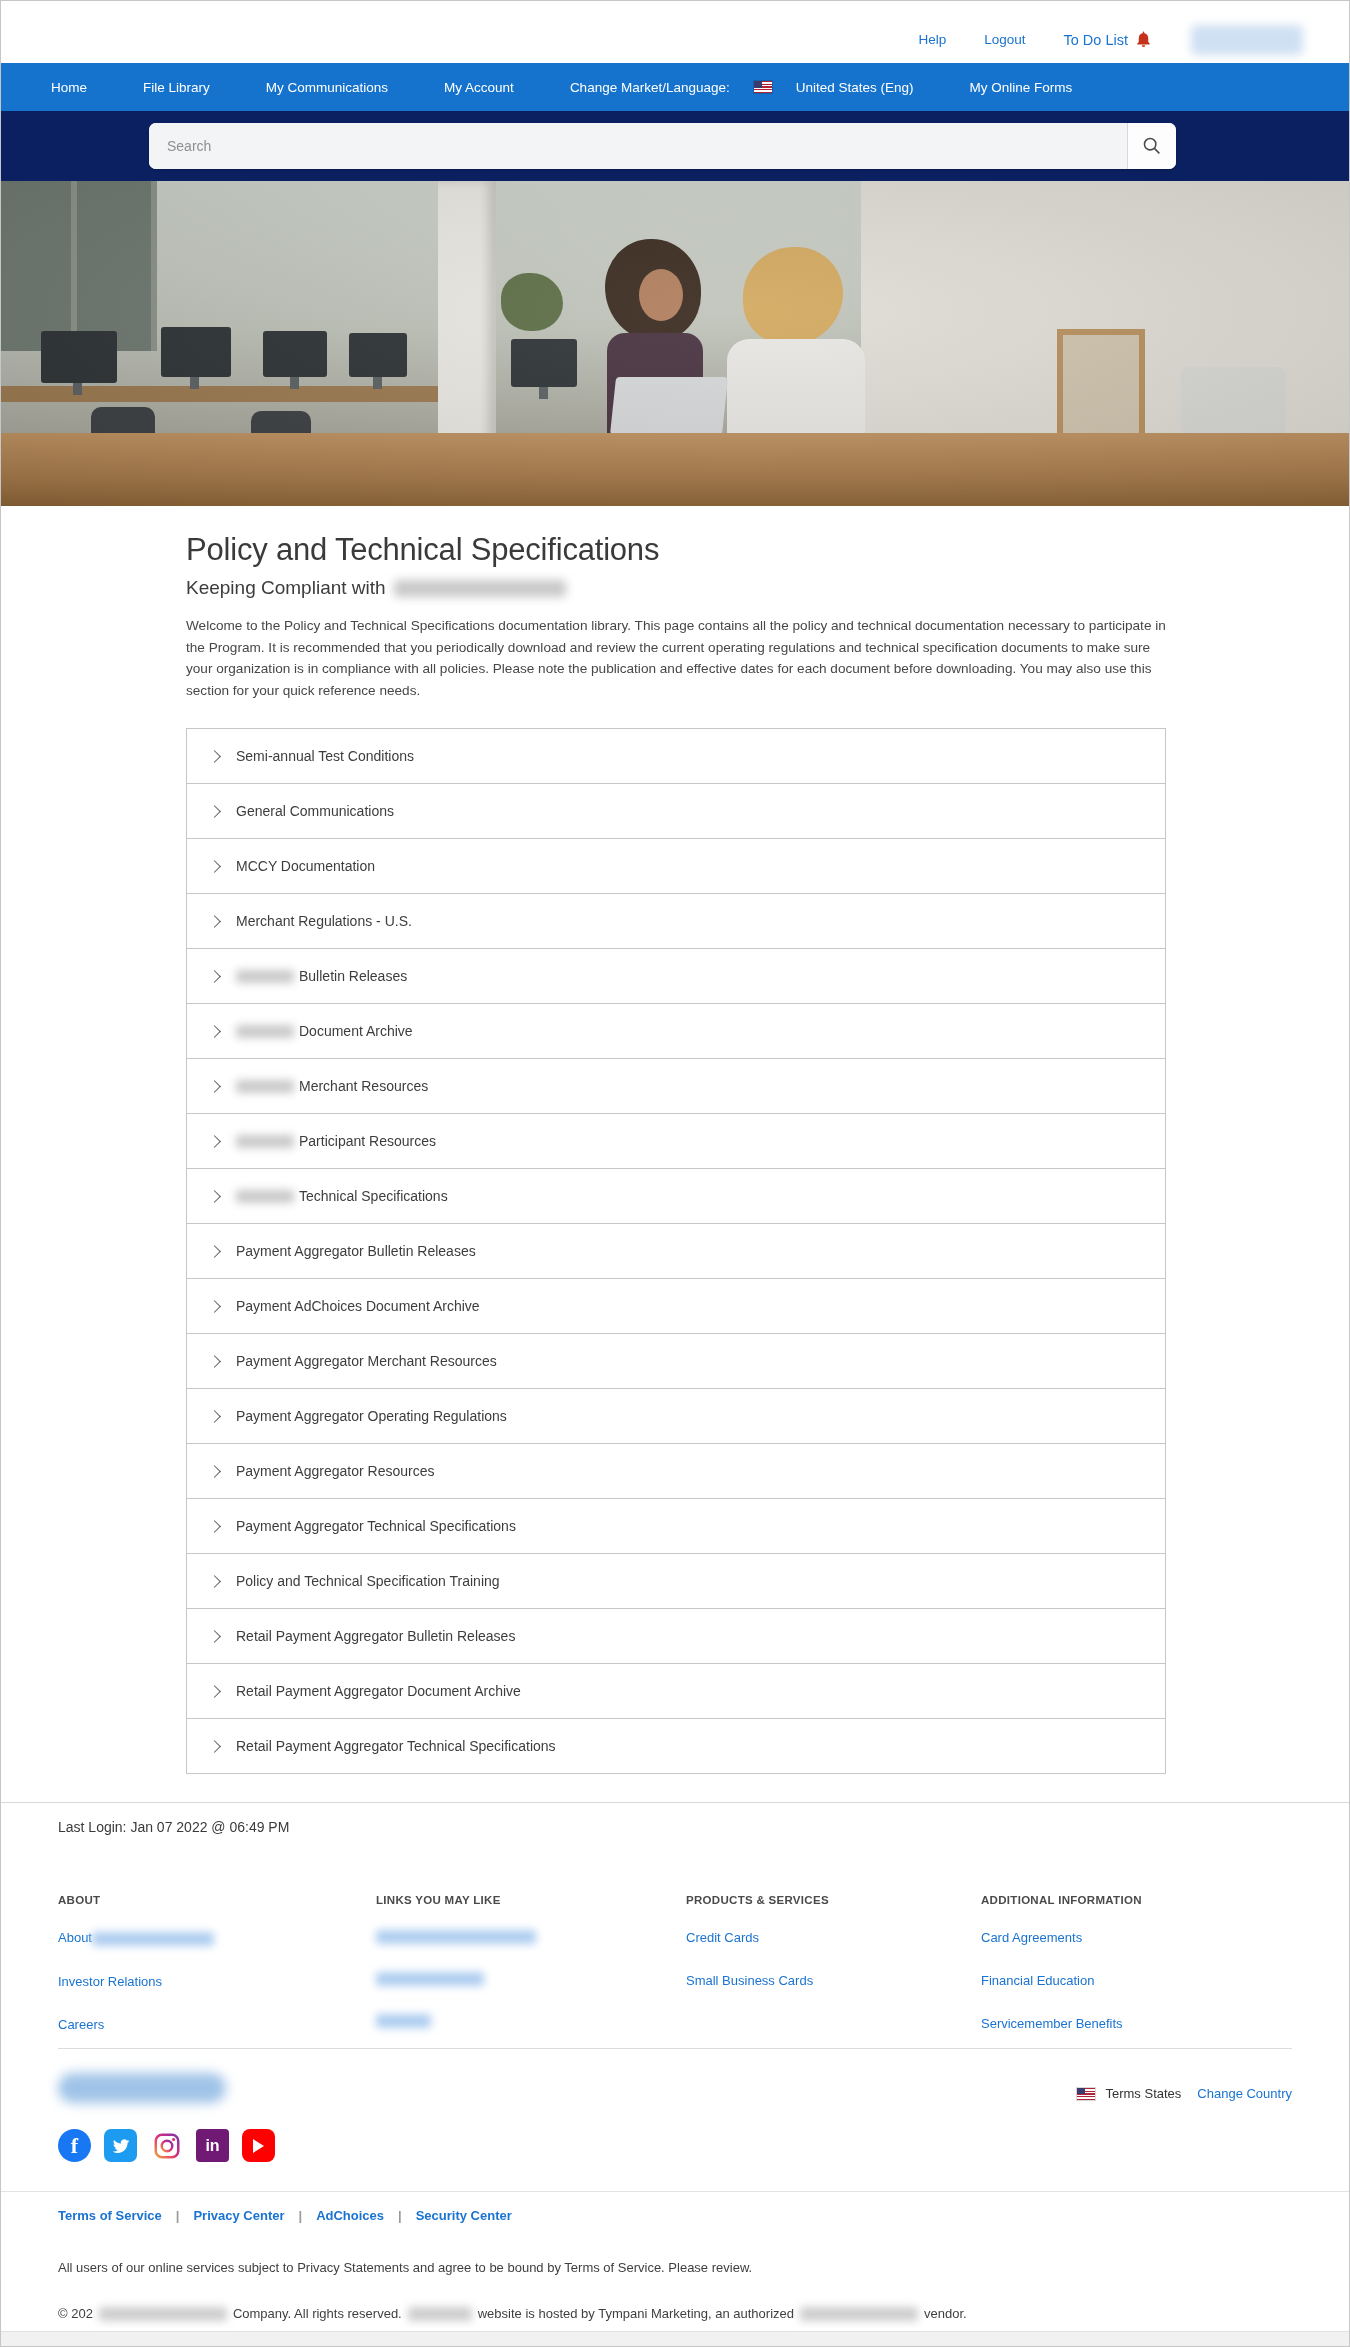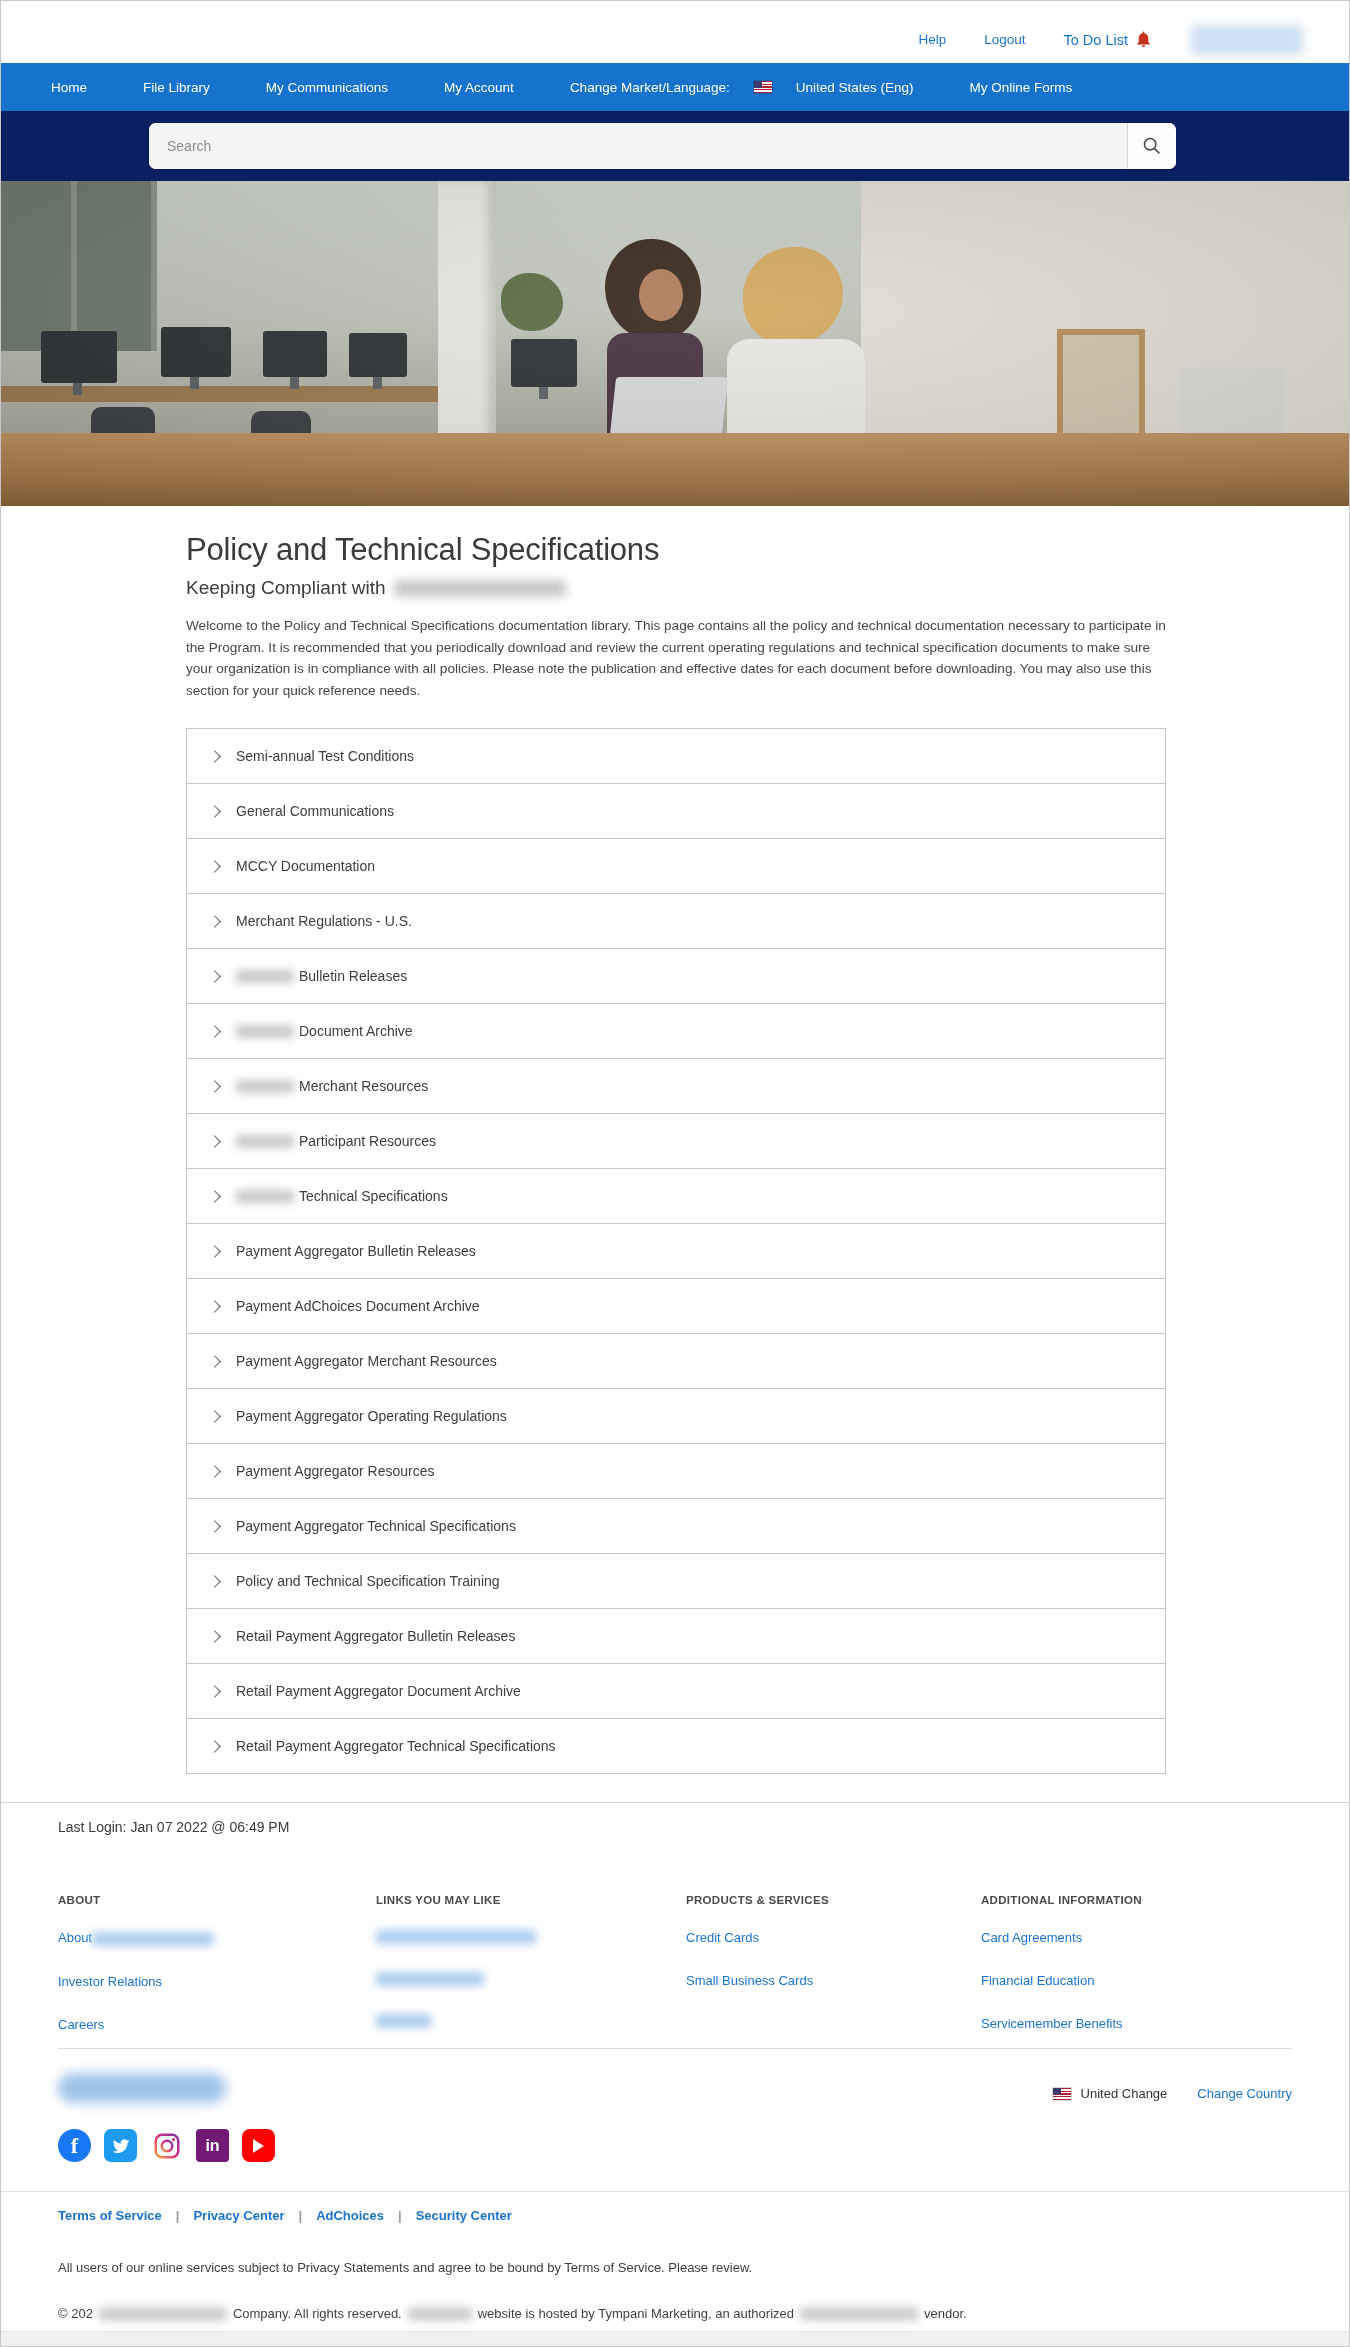--- a/index.html
+++ b/index.html
@@ -80,21 +80,21 @@
   .last-login{position:absolute;left:57px;top:1818px;font-size:14px;color:#3a3a3a;}
 
   .fcol{position:absolute;top:1893px;}
   .fcol-h{font-size:11.5px;font-weight:bold;color:#4a4a4a;letter-spacing:.3px;margin-bottom:24px;}
   .fcol a, .fcol .flink{display:block;color:var(--link-blue);font-size:13px;margin-bottom:28px;cursor:pointer;}
   .flink-inline{display:flex;align-items:center;gap:8px;margin-bottom:28px;color:var(--link-blue);font-size:13px;cursor:pointer;}
 
   .footer-divider{position:absolute;top:2047px;left:57px;right:57px;border-top:1px solid #dcdcdc;}
   .logo-blur{position:absolute;left:57px;top:2072px;width:168px;height:30px;background:#9fc3e8;filter:blur(6px);border-radius:15px;}
   .country-row{position:absolute;right:57px;top:2085px;display:flex;align-items:center;gap:10px;font-size:13px;color:#333;}
-  .country-row .change{color:var(--link-blue);margin-left:20px;cursor:pointer;}
+  .country-row .change{color:var(--link-blue);margin-left:6px;cursor:pointer;}
 
   .social{position:absolute;left:57px;top:2128px;display:flex;gap:13px;}
   .sico{width:33px;height:33px;display:flex;align-items:center;justify-content:center;cursor:pointer;box-sizing:border-box;}
   .sico.fb{background:#1877f2;border-radius:50%;color:#fff;font-weight:bold;font-size:22px;font-family:"Liberation Serif",serif;}
   .sico.tw{background:#1d9bf0;border-radius:7px;}
   .sico.ig{background:#fff;border-radius:8px;}
   .sico.li{background:#701a75;border-radius:4px;color:#fff;font-weight:bold;font-size:16px;}
   .sico.yt{background:#ff0000;border-radius:8px;}
   .yt-play{width:0;height:0;border-left:11px solid #fff;border-top:7px solid transparent;border-bottom:7px solid transparent;}
 
@@ -339,21 +339,21 @@
         <a>Financial Education</a>
         <a>Servicemember Benefits</a>
       </div>
     </div>
 
   <div class="footer-divider"></div>
   <div class="logo-blur"></div>
 
   <div class="country-row">
     <span class="flag"></span>
-    <span>United Change</span>
+    <span>Terms States</span>
     <a class="change">Change Country</a>
   </div>
 
   <div class="social">
     <span class="sico fb">f</span>
     <span class="sico tw">
       <svg width="20" height="20" viewBox="0 0 24 24" fill="#fff">
           <path d="M22 5.9c-.7.3-1.5.6-2.3.7a4 4 0 0 0 1.8-2.2c-.8.5-1.7.8-2.6 1a4 4 0 0 0-6.9 3.7A11.4 11.4 0 0 1 3.7 4.9a4 4 0 0 0 1.2 5.4c-.6 0-1.3-.2-1.8-.5v.1a4 4 0 0 0 3.2 4 4 4 0 0 1-1.8.1 4 4 0 0 0 3.8 2.8A8 8 0 0 1 2 18.6a11.4 11.4 0 0 0 6.2 1.8c7.5 0 11.6-6.2 11.6-11.6v-.5c.8-.6 1.5-1.3 2.2-2.4z"></path>
         </svg>
     </span>

